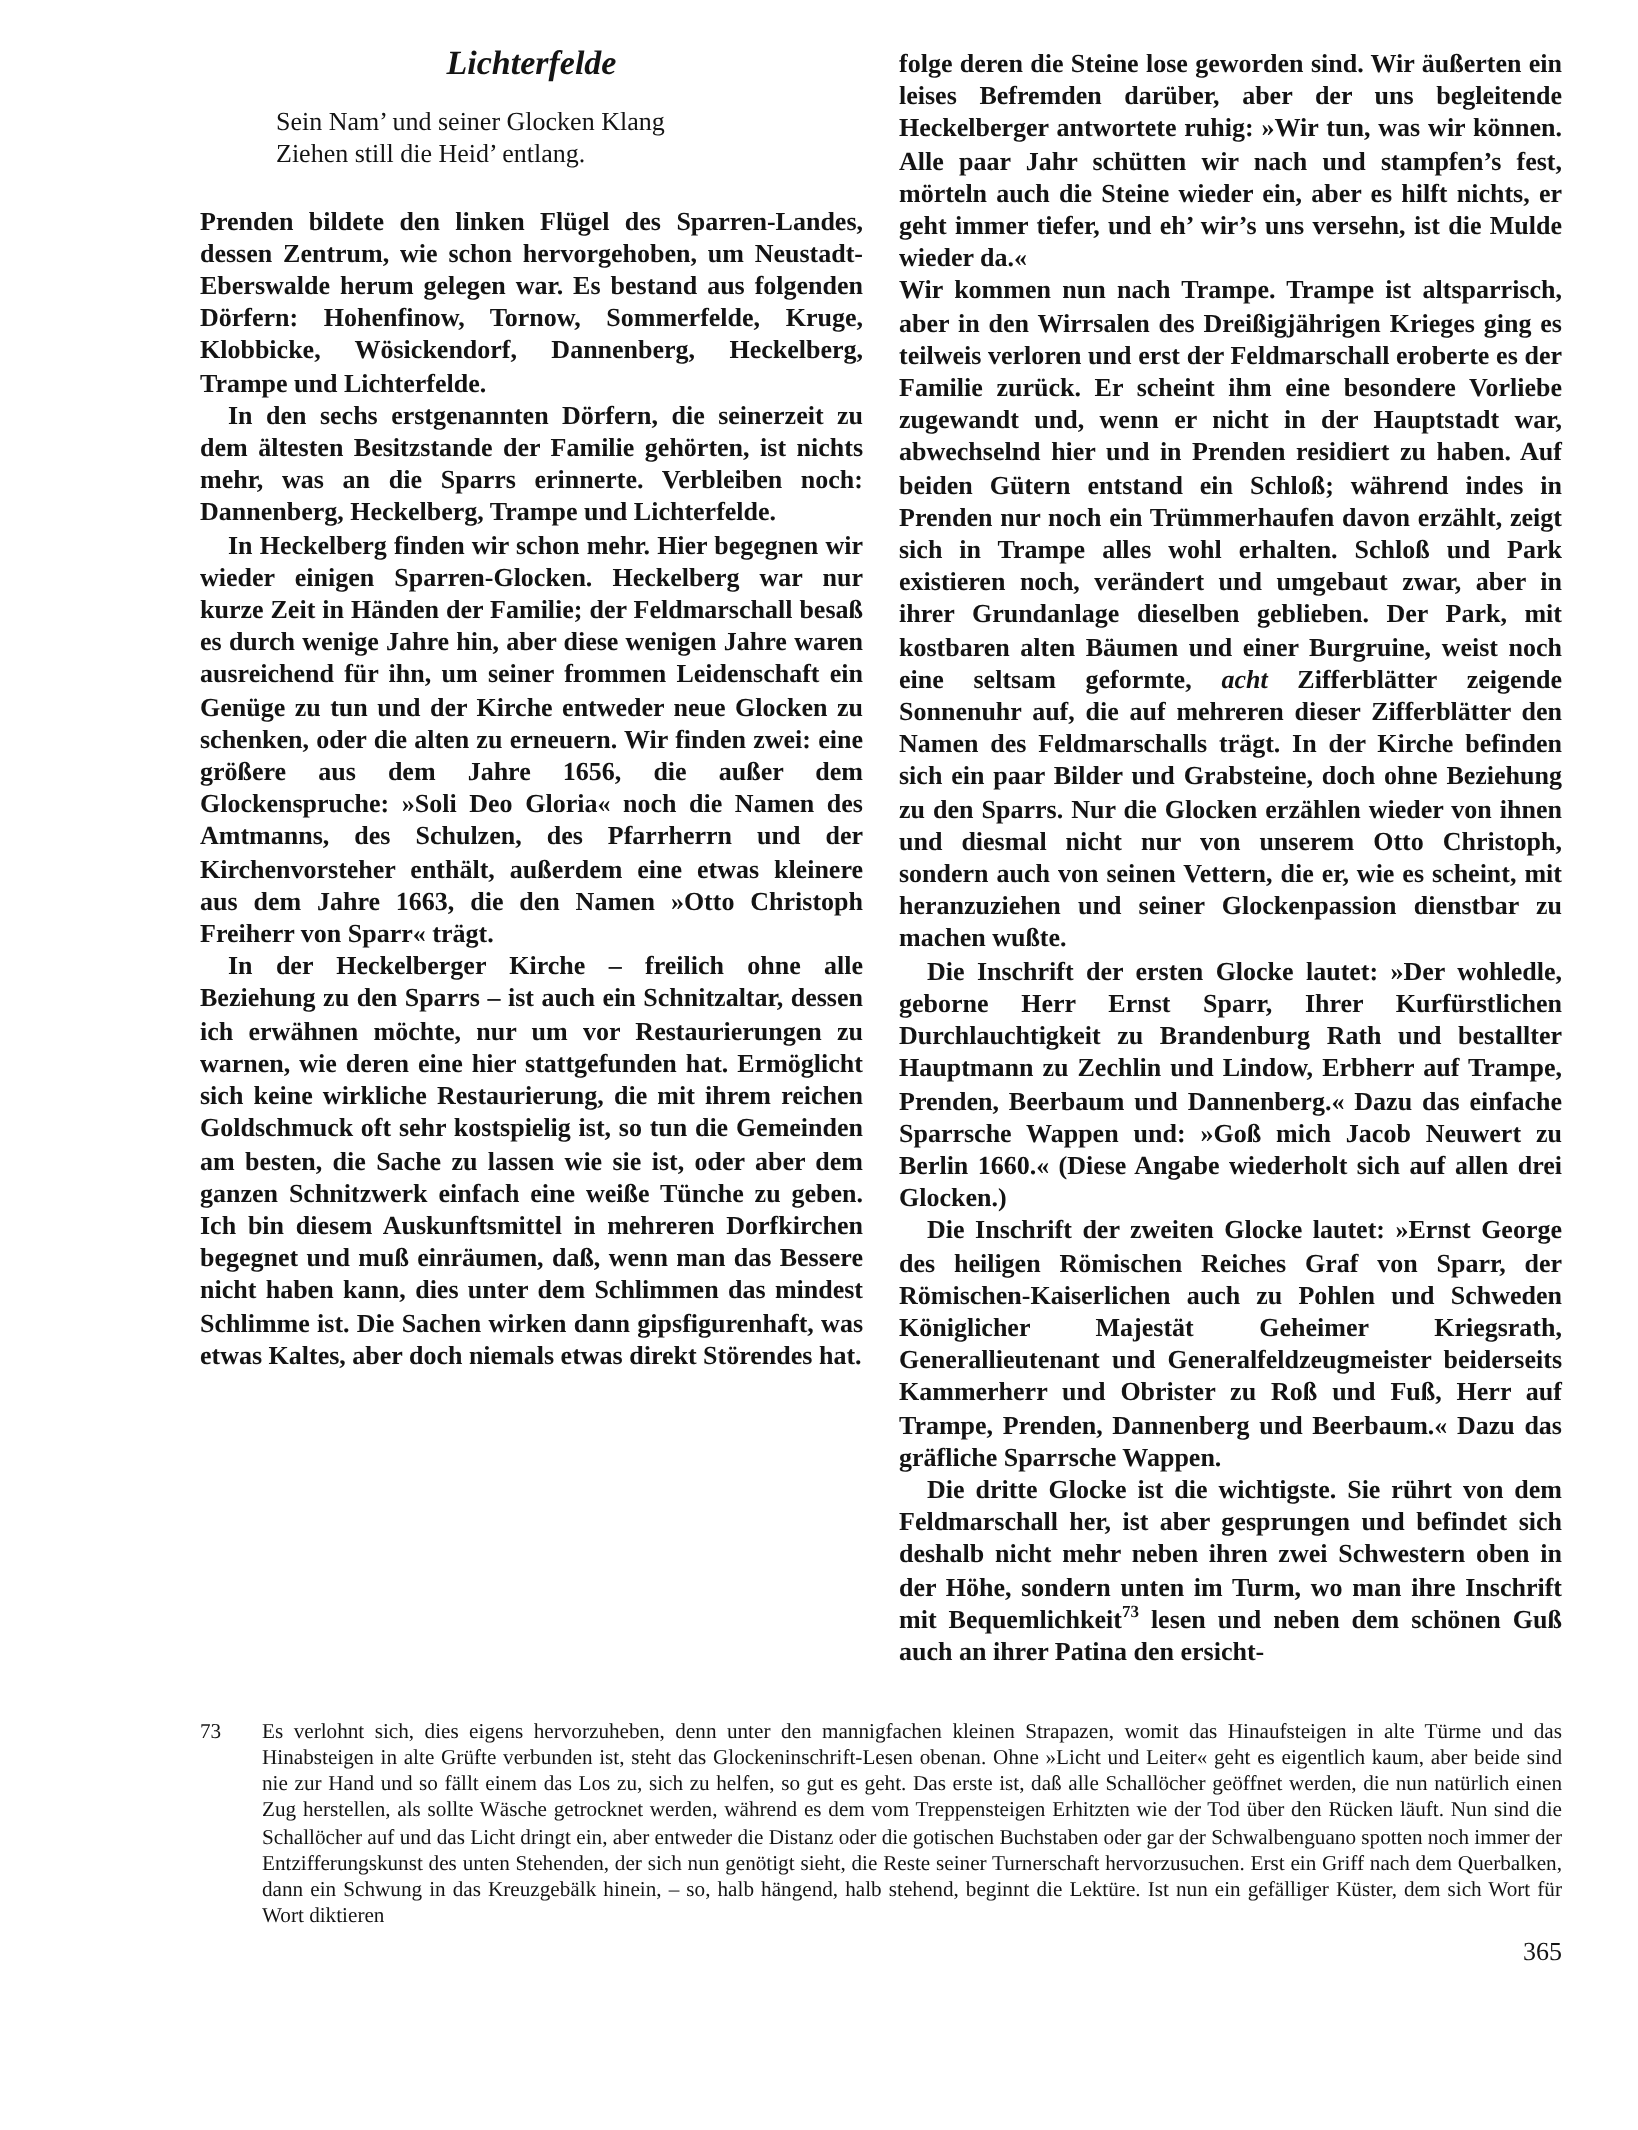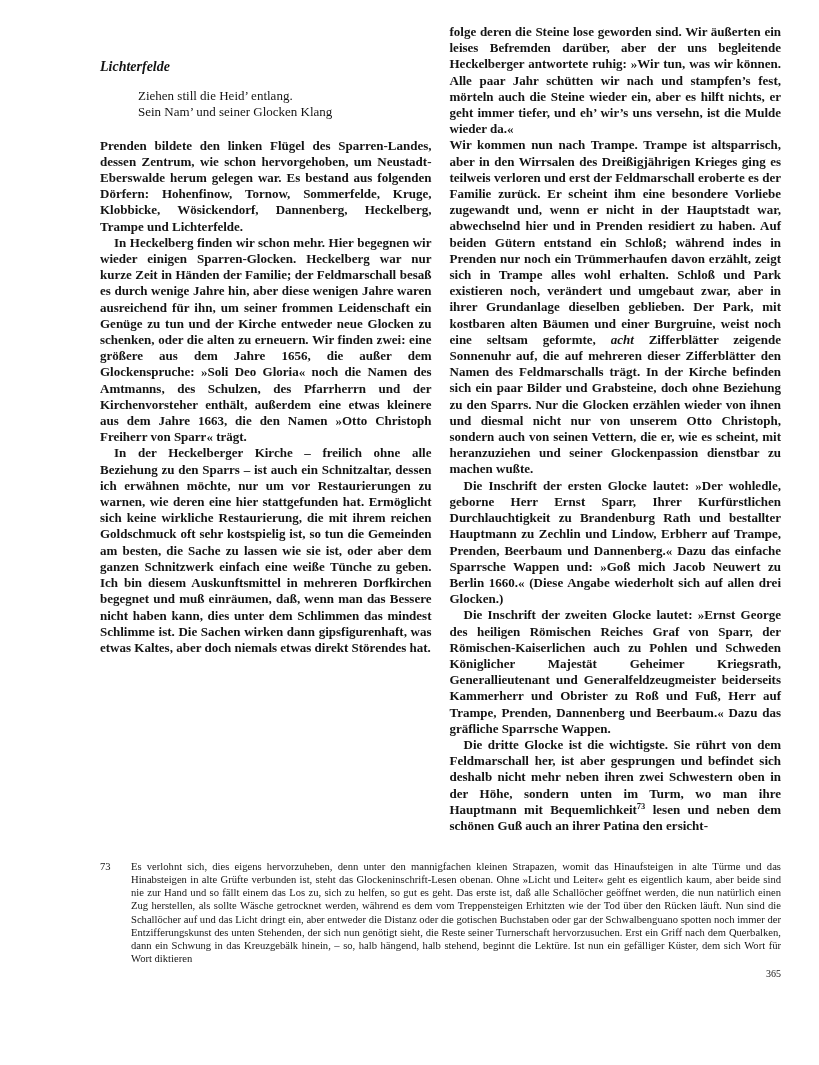--- a/index.html
+++ b/index.html
@@ -19,26 +19,25 @@
   .columns { display: flex; gap: 18px; }
   .col {
     width: 333px;
     font-size: 13px;
     line-height: 16.2px;
     text-align: justify;
     hyphens: auto;
     -webkit-hyphens: auto;
   }
   .chapter-title {
-    text-align: left;
-    font-size: 14px;
+    text-align: center;
+    font-size: 17px;
     font-style: italic;
     font-weight: bold;
     margin-bottom: 13px;
-    margin-top: 35px;
   }
   .verse {
     margin-left: 38px;
     margin-bottom: 17px;
     text-align: left;
   }
   p { margin: 0; font-weight: bold; }
   .p-indent { text-indent: 14px; }
   .sp { }
   .italic { font-style: italic; }
@@ -53,48 +52,49 @@
     padding-left: 31px;
     font-size: 10.6px;
     line-height: 13.1px;
     text-align: justify;
     hyphens: auto;
     -webkit-hyphens: auto;
   }
   .fn-num { position: absolute; left: 0; top: 0; }
   .page-number {
     text-align: right;
-    font-size: 10px;
+    font-size: 13px;
     margin-top: 3px;
   }
 </style>
 </head>
 <body>
 
 <div class="page">
 
   <div class="columns">
 
     <div class="col">
       <h3 class="chapter-title">Lichterfelde</h3>
       <div class="verse">
+        <div>Sein Nam’ und seiner Glocken Klang</div>
         <div>Ziehen still die Heid’ entlang.</div>
-        <div>Sein Nam’ und seiner Glocken Klang</div>
       </div>
       <p>Prenden bildete den linken Flügel des Sparren-Landes, dessen Zentrum, wie schon hervorgehoben, um Neustadt-Eberswalde herum gelegen war. Es bestand aus folgenden Dörfern: Hohenfinow, Tornow, Sommerfelde, Kruge, Klobbicke, Wösickendorf, Dannenberg, Heckelberg, Trampe und Lichterfelde.</p>
+      <p class="p-indent">In den sechs erstgenannten Dörfern, die seinerzeit zu dem ältesten Besitzstande der Familie gehörten, ist nichts mehr, was an die Sparrs erinnerte. Verbleiben noch: Dannenberg, Heckelberg, Trampe und Lichterfelde.</p>
       <p class="p-indent">In Heckelberg finden wir schon mehr. Hier begegnen wir wieder einigen Sparren-Glocken. Heckelberg war nur kurze Zeit in Händen der Familie; der Feldmarschall besaß es durch wenige Jahre hin, aber diese wenigen Jahre waren ausreichend für ihn, um seiner frommen Leidenschaft ein Genüge zu tun und der Kirche entweder neue Glocken zu schenken, oder die alten zu erneuern. Wir finden zwei: eine größere aus dem Jahre 1656, die außer dem Glockenspruche: »Soli Deo Gloria« noch die Namen des Amtmanns, des Schulzen, des Pfarrherrn und der Kirchenvorsteher enthält, außerdem eine etwas kleinere aus dem Jahre 1663, die den Namen »Otto Christoph Freiherr von Sparr« trägt.</p>
       <p class="p-indent">In der Heckelberger Kirche – freilich ohne alle Beziehung zu den Sparrs – ist auch ein Schnitzaltar, dessen ich erwähnen möchte, nur um vor Restaurierungen zu warnen, wie deren eine hier stattgefunden hat. Ermöglicht sich keine wirkliche Restaurierung, die mit ihrem reichen Goldschmuck oft sehr kostspielig ist, so tun die Gemeinden am besten, die Sache zu lassen wie sie ist, oder aber dem ganzen Schnitzwerk einfach eine weiße Tünche zu geben. Ich bin diesem Auskunftsmittel in mehreren Dorfkirchen begegnet und muß einräumen, daß, wenn man das Bessere nicht haben kann, dies unter dem Schlimmen das mindest Schlimme ist. Die Sachen wirken dann gipsfigurenhaft, was etwas Kaltes, aber doch niemals etwas direkt Störendes hat.</p>
     </div>
 
     <div class="col">
       <p>folge deren die Steine lose geworden sind. Wir äußerten ein leises Befremden darüber, aber der uns begleitende Heckelberger antwortete ruhig: »Wir tun, was wir können. Alle paar Jahr schütten wir nach und stampfen’s fest, mörteln auch die Steine wieder ein, aber es hilft nichts, er geht immer tiefer, und eh’ wir’s uns versehn, ist die Mulde wieder da.«</p>
       <p class="sp"><span>Wir kommen nun nach Trampe. Trampe ist altsparrisch, aber in den Wirrsalen des Dreißigjährigen Krieges ging es teilweis verloren und erst der Feldmarschall eroberte es der Familie zurück. Er scheint ihm eine besondere Vorliebe zugewandt und, wenn er nicht in der Hauptstadt war, abwechselnd hier und in Prenden residiert zu haben. Auf beiden Gütern entstand ein Schloß; während indes in Prenden nur noch ein Trümmerhaufen davon erzählt, zeigt sich in Trampe alles wohl erhalten. Schloß und Park existieren noch, verändert und umgebaut zwar, aber in ihrer Grundanlage dieselben geblieben. Der Park, mit kostbaren alten Bäumen und einer Burgruine, weist noch eine seltsam geformte, </span><span class="italic">acht</span><span> Zifferblätter zeigende Sonnenuhr auf, die auf mehreren dieser Zifferblätter den Namen des Feldmarschalls trägt. In der Kirche befinden sich ein paar Bilder und Grabsteine, doch ohne Beziehung zu den Sparrs. Nur die Glocken erzählen wieder von ihnen und diesmal nicht nur von unserem Otto Christoph, sondern auch von seinen Vettern, die er, wie es scheint, mit heranzuziehen und seiner Glockenpassion dienstbar zu machen wußte.</span></p>
       <p class="p-indent">Die Inschrift der ersten Glocke lautet: »Der wohledle, geborne Herr Ernst Sparr, Ihrer Kurfürstlichen Durchlauchtigkeit zu Brandenburg Rath und bestallter Hauptmann zu Zechlin und Lindow, Erbherr auf Trampe, Prenden, Beerbaum und Dannenberg.« Dazu das einfache Sparrsche Wappen und: »Goß mich Jacob Neuwert zu Berlin 1660.« (Diese Angabe wiederholt sich auf allen drei Glocken.)</p>
       <p class="p-indent">Die Inschrift der zweiten Glocke lautet: »Ernst George des heiligen Römischen Reiches Graf von Sparr, der Römischen-Kaiserlichen auch zu Pohlen und Schweden Königlicher Majestät Geheimer Kriegsrath, Generallieutenant und Generalfeldzeugmeister beiderseits Kammerherr und Obrister zu Roß und Fuß, Herr auf Trampe, Prenden, Dannenberg und Beerbaum.« Dazu das gräfliche Sparrsche Wappen.</p>
-      <p class="p-indent"><span>Die dritte Glocke ist die wichtigste. Sie rührt von dem Feldmarschall her, ist aber gesprungen und befindet sich deshalb nicht mehr neben ihren zwei Schwestern oben in der Höhe, sondern unten im Turm, wo man ihre Hauptmann mit Bequemlichkeit</span><sup class="fn-ref">73</sup><span> lesen und neben dem schönen Guß auch an ihrer Patina den ersicht-</span></p>
+      <p class="p-indent"><span>Die dritte Glocke ist die wichtigste. Sie rührt von dem Feldmarschall her, ist aber gesprungen und befindet sich deshalb nicht mehr neben ihren zwei Schwestern oben in der Höhe, sondern unten im Turm, wo man ihre Inschrift mit Bequemlichkeit</span><sup class="fn-ref">73</sup><span> lesen und neben dem schönen Guß auch an ihrer Patina den ersicht-</span></p>
     </div>
 
   </div>
 
   <div class="footnote">
     <span class="fn-num">73</span>
     <span class="fn-text">Es verlohnt sich, dies eigens hervorzuheben, denn unter den mannigfachen kleinen Strapazen, womit das Hinaufsteigen in alte Türme und das Hinabsteigen in alte Grüfte verbunden ist, steht das Glockeninschrift-Lesen obenan. Ohne »Licht und Leiter« geht es eigentlich kaum, aber beide sind nie zur Hand und so fällt einem das Los zu, sich zu helfen, so gut es geht. Das erste ist, daß alle Schallöcher geöffnet werden, die nun natürlich einen Zug herstellen, als sollte Wäsche getrocknet werden, während es dem vom Treppensteigen Erhitzten wie der Tod über den Rücken läuft. Nun sind die Schallöcher auf und das Licht dringt ein, aber entweder die Distanz oder die gotischen Buchstaben oder gar der Schwalbenguano spotten noch immer der Entzifferungskunst des unten Stehenden, der sich nun genötigt sieht, die Reste seiner Turnerschaft hervorzusuchen. Erst ein Griff nach dem Querbalken, dann ein Schwung in das Kreuzgebälk hinein, – so, halb hängend, halb stehend, beginnt die Lektüre. Ist nun ein gefälliger Küster, dem sich Wort für Wort diktieren</span>
   </div>
 
   <div class="page-number">365</div>

